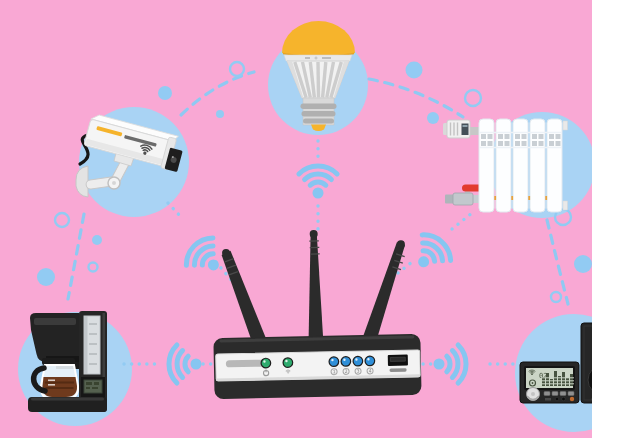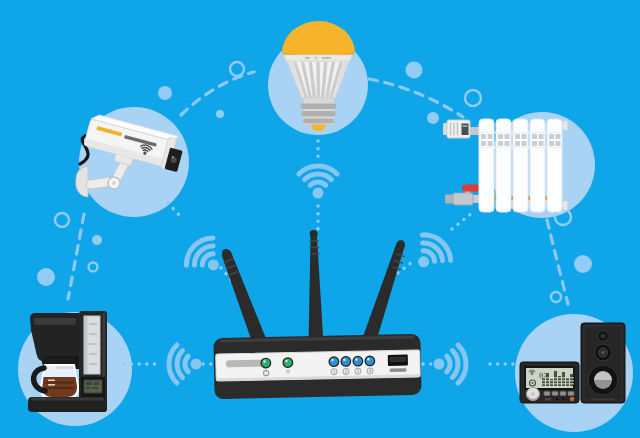--- a/index.html
+++ b/index.html
@@ -1,16 +1,16 @@
 <!DOCTYPE html>
 <html><head>
 <meta charset="utf-8">
 <style>
   html,body{margin:0;padding:0;background:#fff;}
-  .stage{position:relative;width:640px;height:438px;background:#0ea5e9;overflow:hidden;
+  .stage{position:relative;width:592px;height:438px;background:#f9a8d4;overflow:hidden;
          font-family:"Liberation Sans", sans-serif;}
   svg{display:block}
   text{font-family:"DejaVu Sans Mono", monospace;}
 </style>
 </head>
 <body>
 
 <div class="stage">
 <svg width="640" height="438" viewBox="0 0 640 438">
   <defs>

